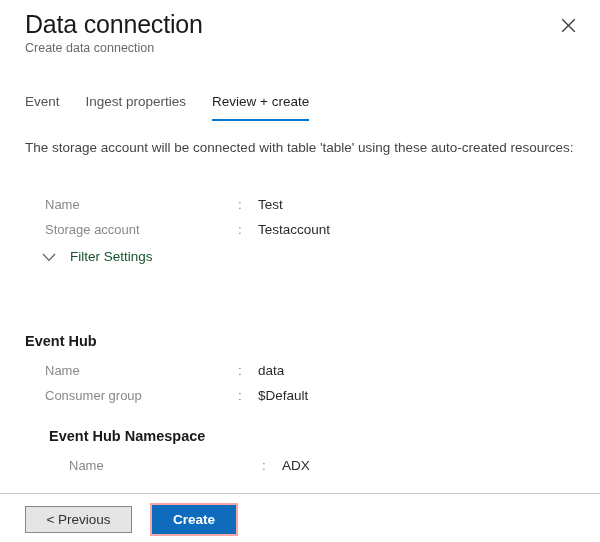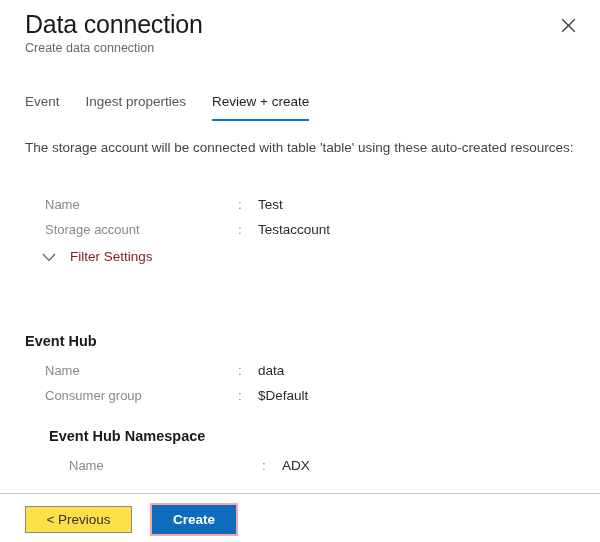--- a/index.html
+++ b/index.html
@@ -176,21 +176,21 @@
     width: 22px;
     margin-left: 13px;
     display: inline-flex;
     align-items: center;
     justify-content: center;
   }
   .chevron svg { display: block; }
   .collapsible-label {
     margin-left: 10px;
     font-size: 13.5px;
-    color: #7f1d1d;
+    color: #14532d;
     white-space: nowrap;
   }
 
   
   .footer-divider {
     position: absolute;
     left: 0;
     top: 493px;
     width: 600px;
     height: 1px;
@@ -213,21 +213,21 @@
     padding: 0;
     display: flex;
     align-items: center;
     justify-content: center;
   }
   .btn-previous {
     left: 25px;
     top: 12px;
     width: 107px;
     height: 27px;
-    background: #fde047;
+    background: #e5e5e5;
     border: 1px solid #8a8886;
     color: #323130;
     font-weight: 400;
   }
   .btn-create-wrap {
     position: absolute;
     left: 150px;
     top: 503px;
     width: 88px;
     height: 33px;

